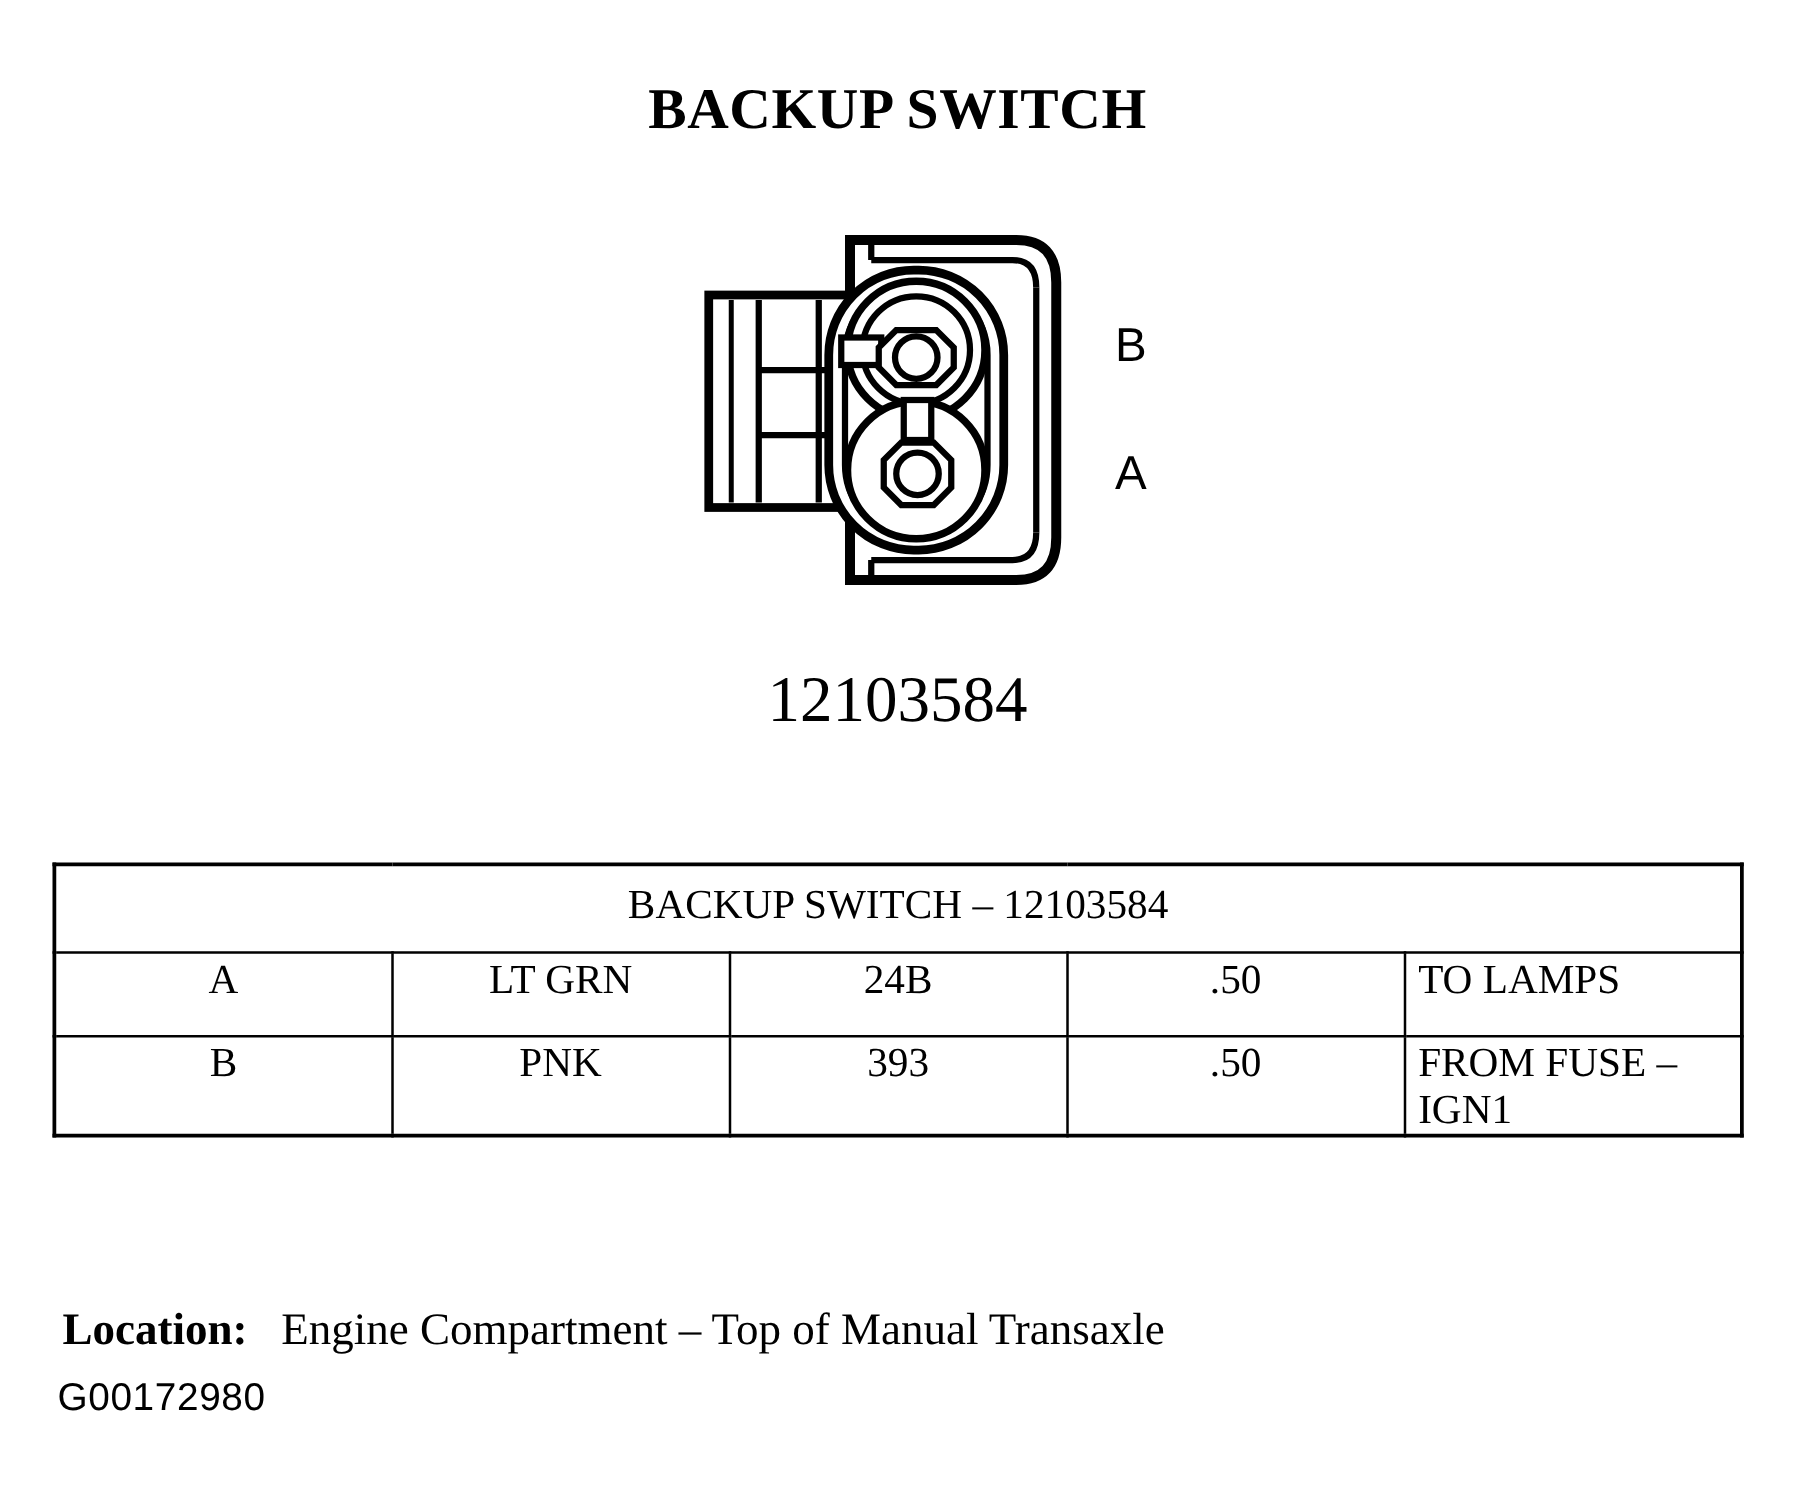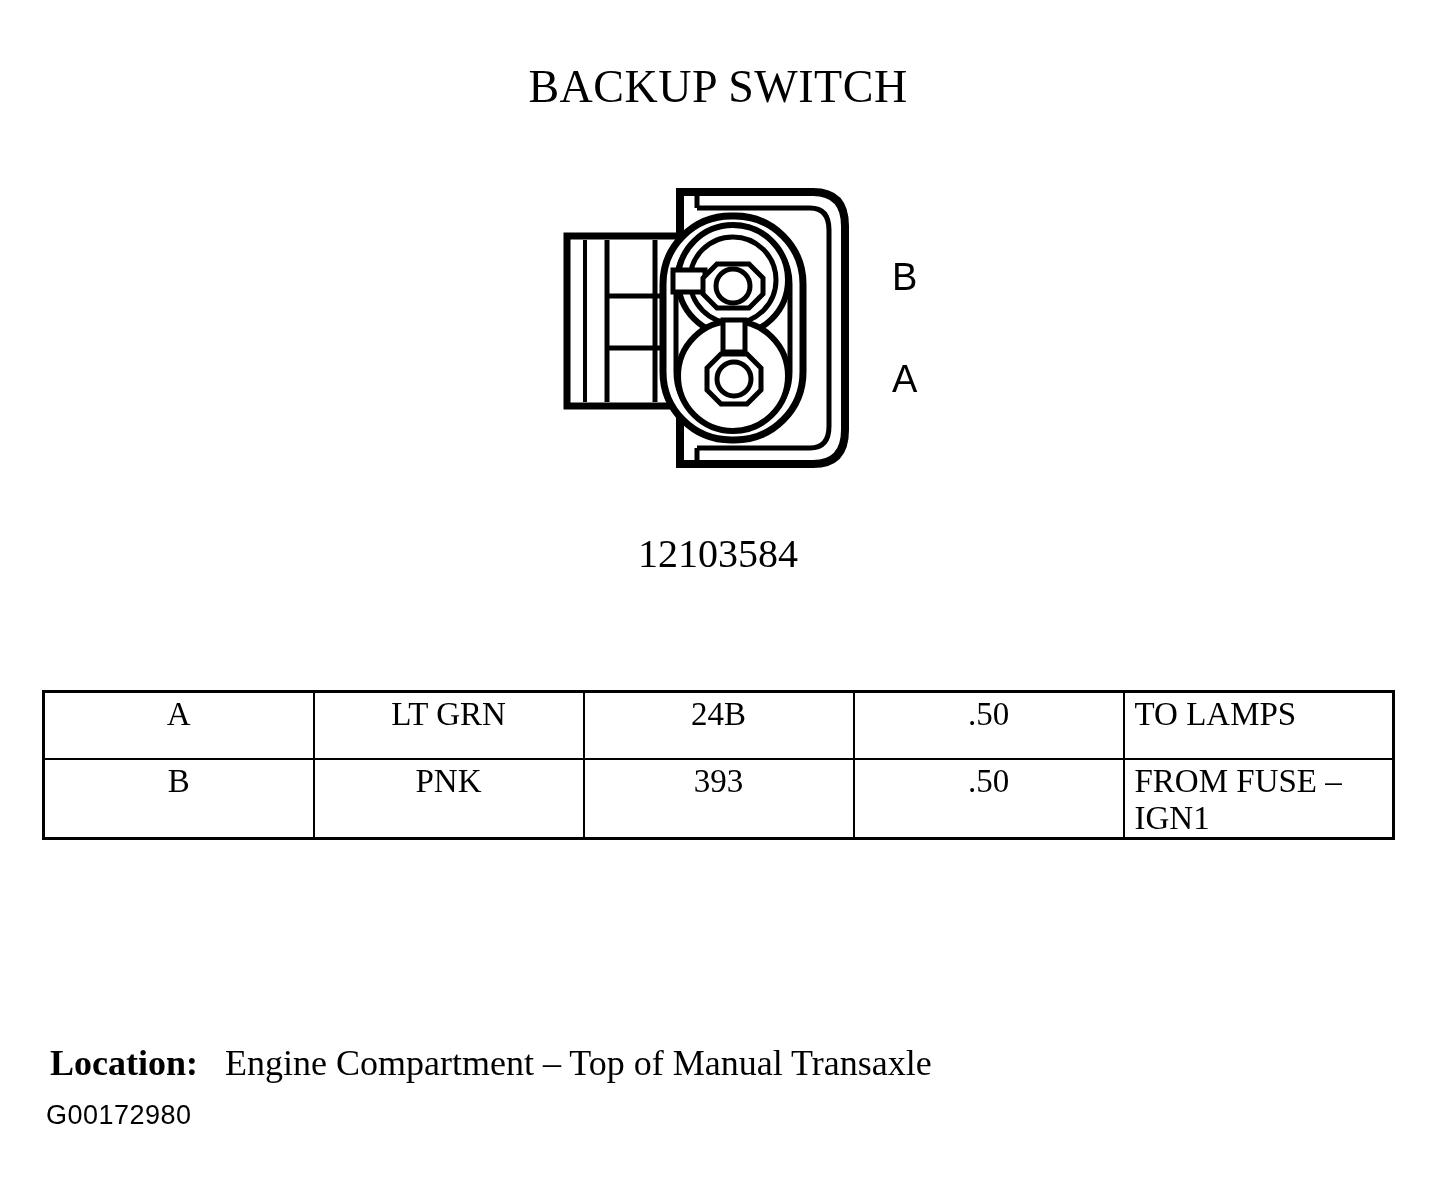--- a/index.html
+++ b/index.html
@@ -18,21 +18,21 @@
   }
 
   
   #page-title {
     position: absolute;
     top: 60px;
     left: 0;
     width: 1436px;
     text-align: center;
     font-size: 46px;
-    font-weight: normal;
+    font-weight: bold;
     letter-spacing: 0.5px;
   }
 
   
   #connector-figure {
     position: absolute;
     top: 178px;
     left: 545px;
     width: 350px;
     height: 300px;
@@ -56,21 +56,21 @@
   
   #connector-caption {
     position: absolute;
     top: 531px;
     left: 0;
     width: 1436px;
     text-align: center;
     line-height: 1.16;
   }
   #connector-color-name { font-size: 42px; }
-  #connector-part-number { font-size: 40px; }
+  #connector-part-number { font-size: 52px; }
 
   
   #pinout-table {
     position: absolute;
     top: 690px;
     left: 42px;
     width: 1353px;
     border-collapse: collapse;
     table-layout: fixed;
   }
@@ -137,21 +137,21 @@
     font-weight: normal;
     margin-top: 42px;
   }
 
   
   #figure-id {
     position: absolute;
     top: 1100px;
     left: 46px;
     font-family: "Liberation Sans", "DejaVu Sans", sans-serif;
-    font-size: 27px;
+    font-size: 31px;
     letter-spacing: 0.5px;
   }
 </style>
 </head>
 <body>
 
 <div id="page-title">BACKUP SWITCH</div>
 
 <div id="connector-figure">
   <svg width="350" height="300" viewBox="0 0 350 300" xmlns="http://www.w3.org/2000/svg">
@@ -224,20 +224,23 @@
 
 <div class="pin-label" id="pin-label-b">B</div>
 <div class="pin-label" id="pin-label-a">A</div>
 
 <div id="connector-caption">
   <div id="connector-part-number">12103584</div>
 </div>
 
 <table id="pinout-table">
   <tbody>
+    <tr>
+      <td class="tbl-title-cell" colspan="5">BACKUP SWITCH – 12103584</td>
+    </tr>
     <tr>
       <td class="data-cell">A</td>
       <td class="data-cell">LT GRN</td>
       <td class="data-cell">24B</td>
       <td class="data-cell">.50</td>
       <td class="data-cell left-cell">TO LAMPS</td>
     </tr>
     <tr>
       <td class="data-cell">B</td>
       <td class="data-cell">PNK</td>

